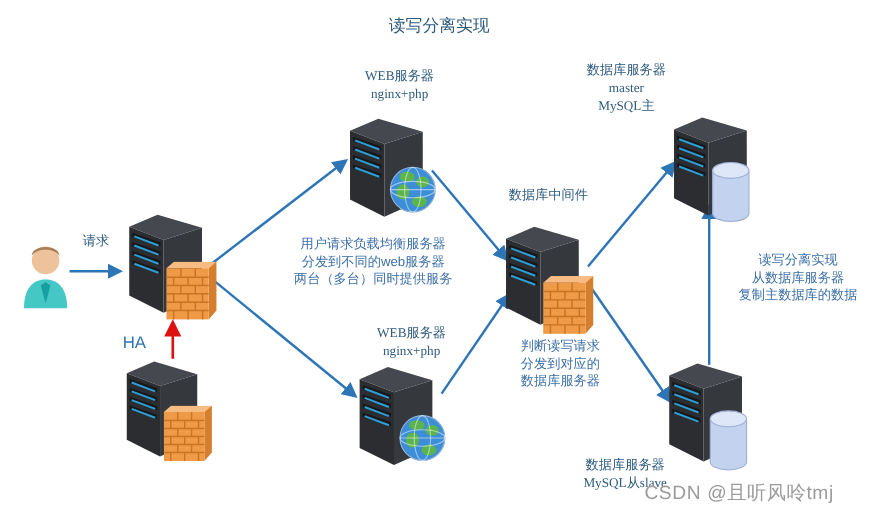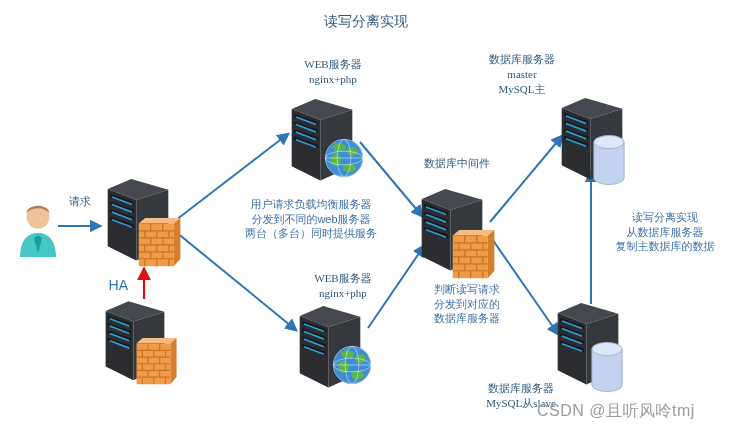--- a/index.html
+++ b/index.html
@@ -5,21 +5,21 @@
   html,body{margin:0;padding:0;background:#fff;}
   body{font-family:"Liberation Sans","DejaVu Sans",sans-serif;}
   .canvas{position:relative;width:732px;height:432px;background:#fff;overflow:hidden;}
   .arrows{position:absolute;left:0;top:0;z-index:1;}
   .node{position:absolute;z-index:2;}
   .node svg{position:absolute;display:block;}
   .txt{position:absolute;z-index:3;text-align:center;}
   .label{color:var(--label-text,#2e5a7d);font-size:11px;line-height:15px;font-family:Liberation Serif, serif;}
   .note{color:var(--note-text,#3c6fa6);font-size:11px;line-height:14.5px;white-space:pre-line;}
   .title{font-size:14px;line-height:19px;color:var(--label-text,#2e5a7d);}
-  .ha{color:var(--ha-text,#2e74b5);font-size:14px;text-align:right;}
+  .ha{color:var(--ha-text,#2e74b5);font-size:14px;}
   .watermark{color:var(--watermark-text,#9b9b9b);font-size:16px;letter-spacing:.5px;text-align:center;white-space:nowrap;}
   .arrow-line{stroke:var(--arrow-blue,#2e75b6);stroke-width:2;fill:none;}
   .arrow-line-red{stroke:var(--arrow-red,#dd1111);stroke-width:2.2;fill:none;}
   #ah-blue path{fill:var(--arrow-blue,#2e75b6);}
   #ah-red path{fill:var(--arrow-red,#dd1111);}
 </style>
 </head>
 <body>
 
 <div class="canvas">

